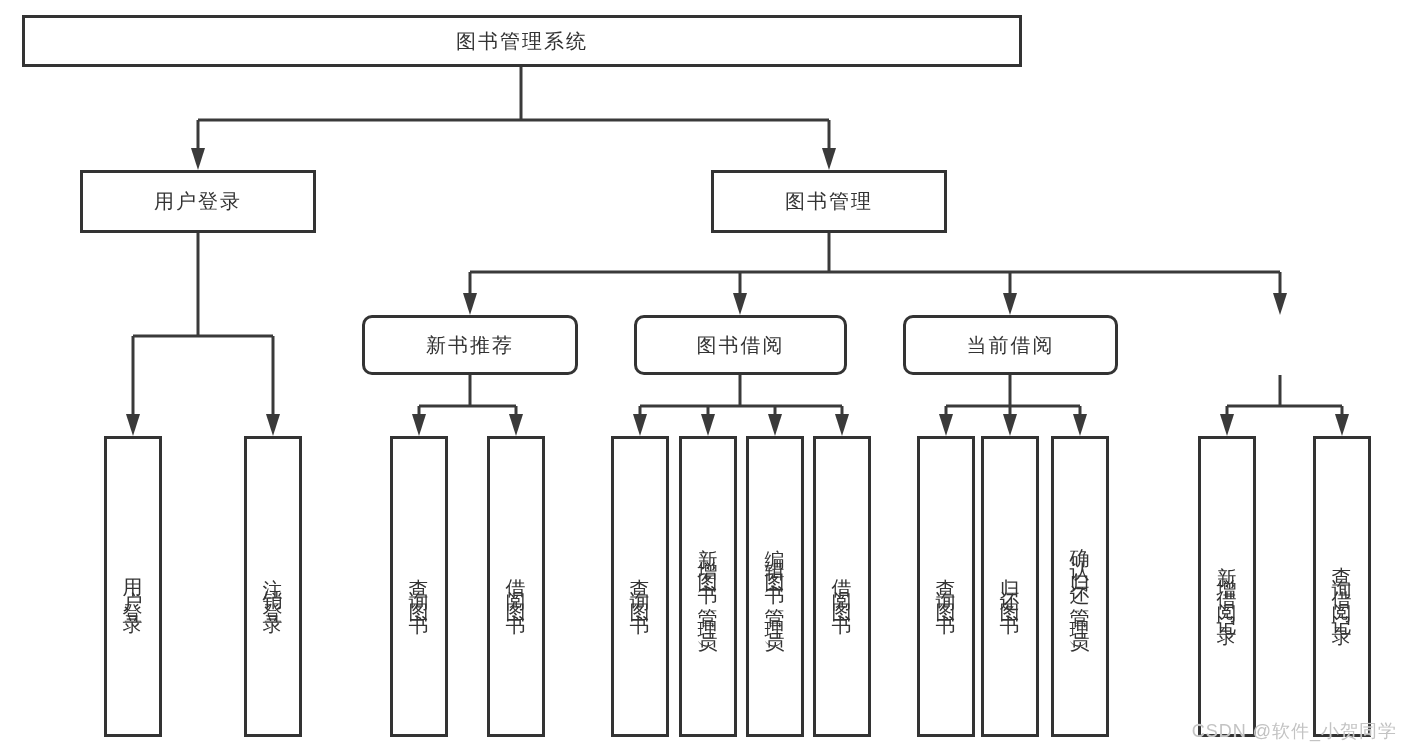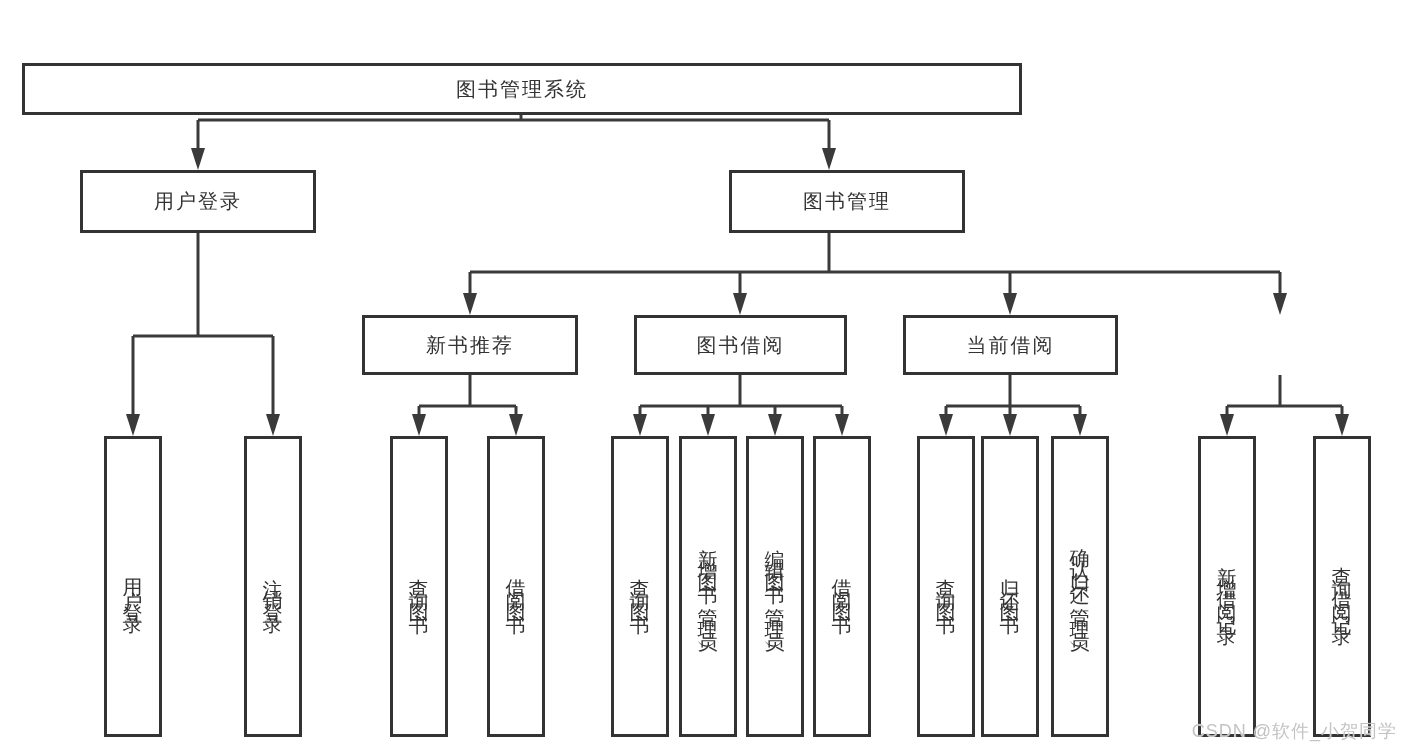--- a/index.html
+++ b/index.html
@@ -31,23 +31,23 @@
     display: flex;
     align-items: center;
     justify-content: center;
     color: #333333;
   }
   .h-label {
     font-size: 20px;
     letter-spacing: 2px;
     white-space: nowrap;
   }
-  .root-box   { left: 22px;   top: 15px;  width: 1000px; height: 52px; margin-top: 48px; }
+  .root-box   { left: 22px;   top: 15px;  width: 1000px; height: 52px; }
   .l2-box     { top: 170px;  height: 63px; width: 236px; }
-  .l3-box     { top: 315px;  height: 60px; }
+  .l3-box     { top: 315px;  height: 60px; border-radius: 10px; }
   .leaf {
     top: 436px;
     width: 58px;
     height: 301px;
   }
   .v-label {
     writing-mode: vertical-rl;
     text-orientation: mixed;
     font-size: 20px;
     line-height: 1;
@@ -136,21 +136,21 @@
     </g>
   </svg>
 
   <div class="box root-box">
     <span class="h-label">图书管理系统</span>
   </div>
 
   <div class="box l2-box" style="left:80px">
     <span class="h-label">用户登录</span>
   </div>
-  <div class="box l2-box" style="left:729px">
+  <div class="box l2-box" style="left:711px">
     <span class="h-label">图书管理</span>
   </div>
 
   <div class="box l3-box" style="left:362px;width:216px">
     <span class="h-label">新书推荐</span>
   </div>
   <div class="box l3-box" style="left:634px;width:213px">
     <span class="h-label">图书借阅</span>
   </div>
   <div class="box l3-box" style="left:903px;width:215px">

